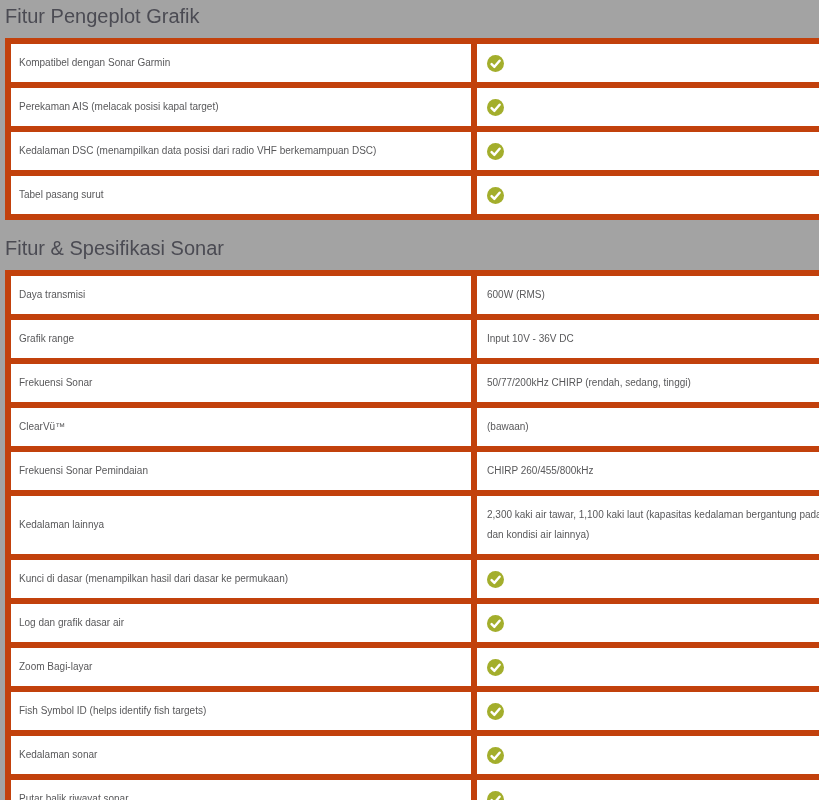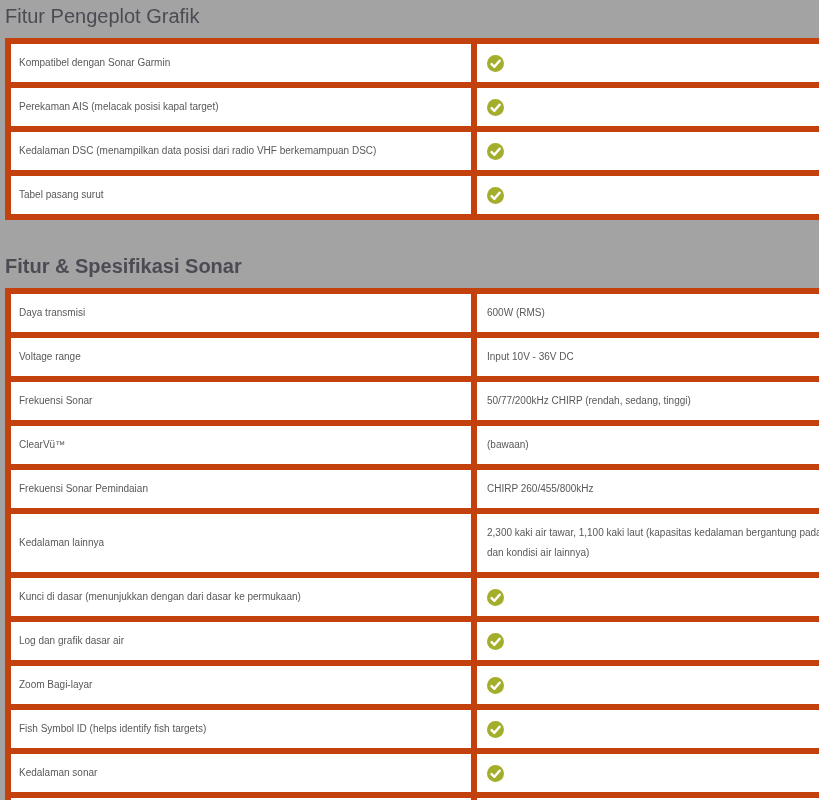--- a/index.html
+++ b/index.html
@@ -15,22 +15,21 @@
     background: #a3a3a3;
   }
   .section-title {
     font-size: 20px;
     font-weight: 400;
     color: #4b4b53;
     margin: 0 0 10px 0;
     line-height: 23px;
   }
   .section + .section .section-title {
-    margin-top: 35px;
-    font-weight: bold;
+    margin-top: 17px;
   }
   table.spec-table {
     border-collapse: collapse;
     table-layout: fixed;
     width: 808px;
     background: #ffffff;
   }
   table.spec-table td {
     border: 6px solid #c2410c;
     vertical-align: middle;
@@ -103,41 +102,41 @@
 
   <div class="section">
     <h2 class="section-title">Fitur &amp; Spesifikasi Sonar</h2>
     <table class="spec-table">
       <tbody>
           <tr>
             <td class="spec-label-cell">Daya transmisi</td>
             <td class="spec-value-cell">600W (RMS)</td>
           </tr>
           <tr>
-            <td class="spec-label-cell">Voltage range</td>
+            <td class="spec-label-cell">Grafik range</td>
             <td class="spec-value-cell">Input 10V - 36V DC</td>
           </tr>
           <tr>
             <td class="spec-label-cell">Frekuensi Sonar</td>
             <td class="spec-value-cell">50/77/200kHz CHIRP (rendah, sedang, tinggi)</td>
           </tr>
           <tr>
             <td class="spec-label-cell">ClearVü™</td>
             <td class="spec-value-cell">(bawaan)</td>
           </tr>
           <tr>
             <td class="spec-label-cell">Frekuensi Sonar Pemindaian</td>
             <td class="spec-value-cell">CHIRP 260/455/800kHz</td>
           </tr>
           <tr>
             <td class="spec-label-cell">Kedalaman lainnya</td>
             <td class="spec-value-cell">2,300 kaki air tawar, 1,100 kaki laut (kapasitas kedalaman bergantung pada tipe dasar air dan kondisi air lainnya)</td>
           </tr>
           <tr>
-            <td class="spec-label-cell">Kunci di dasar (menunjukkan dengan dari dasar ke permukaan)</td>
+            <td class="spec-label-cell">Kunci di dasar (menampilkan hasil dari dasar ke permukaan)</td>
             <td class="spec-value-cell">
               <svg class="check-icon" viewBox="0 0 17 17" xmlns="http://www.w3.org/2000/svg">
                 <circle cx="8.5" cy="8.5" r="8.5" fill="#a3ae2c"></circle>
                 <path d="M4.6 9.1 L7.4 11.8 L12.6 5.8" fill="none" stroke="#ffffff" stroke-width="2.5" stroke-linecap="round" stroke-linejoin="round"></path>
               </svg>
             </td>
           </tr>
           <tr>
             <td class="spec-label-cell">Log dan grafik dasar air</td>
             <td class="spec-value-cell">

